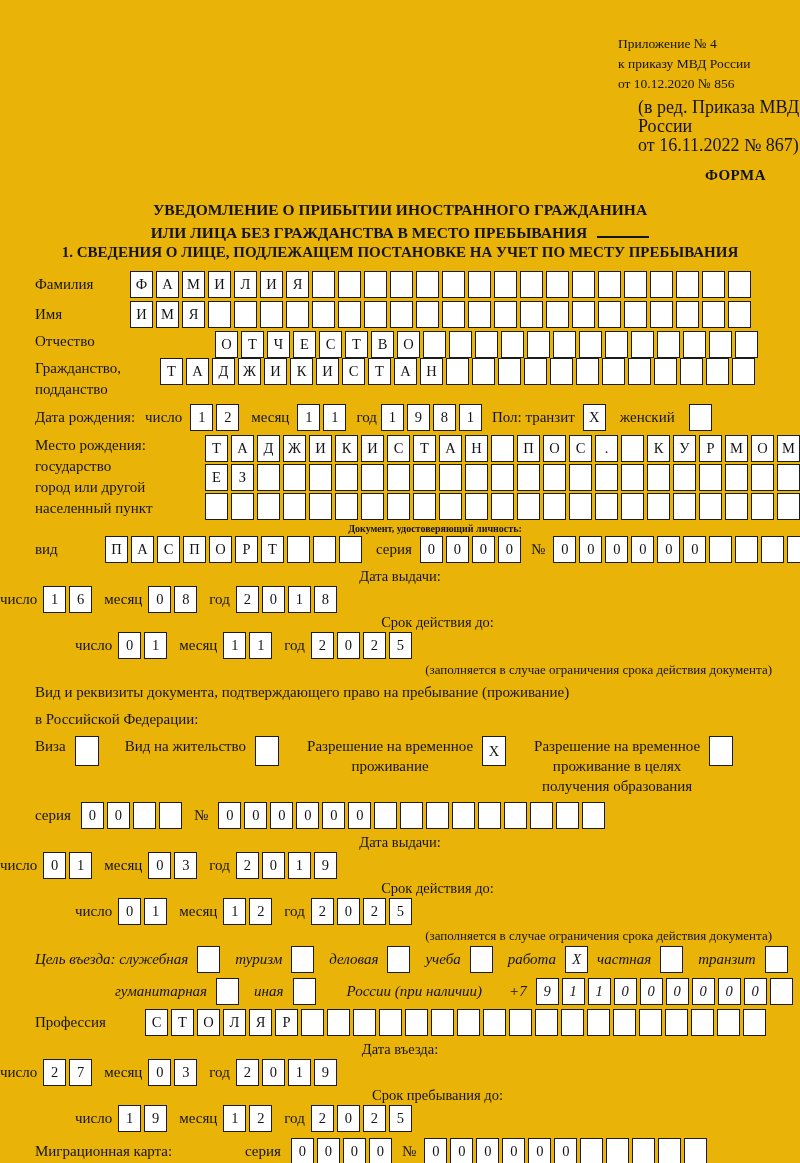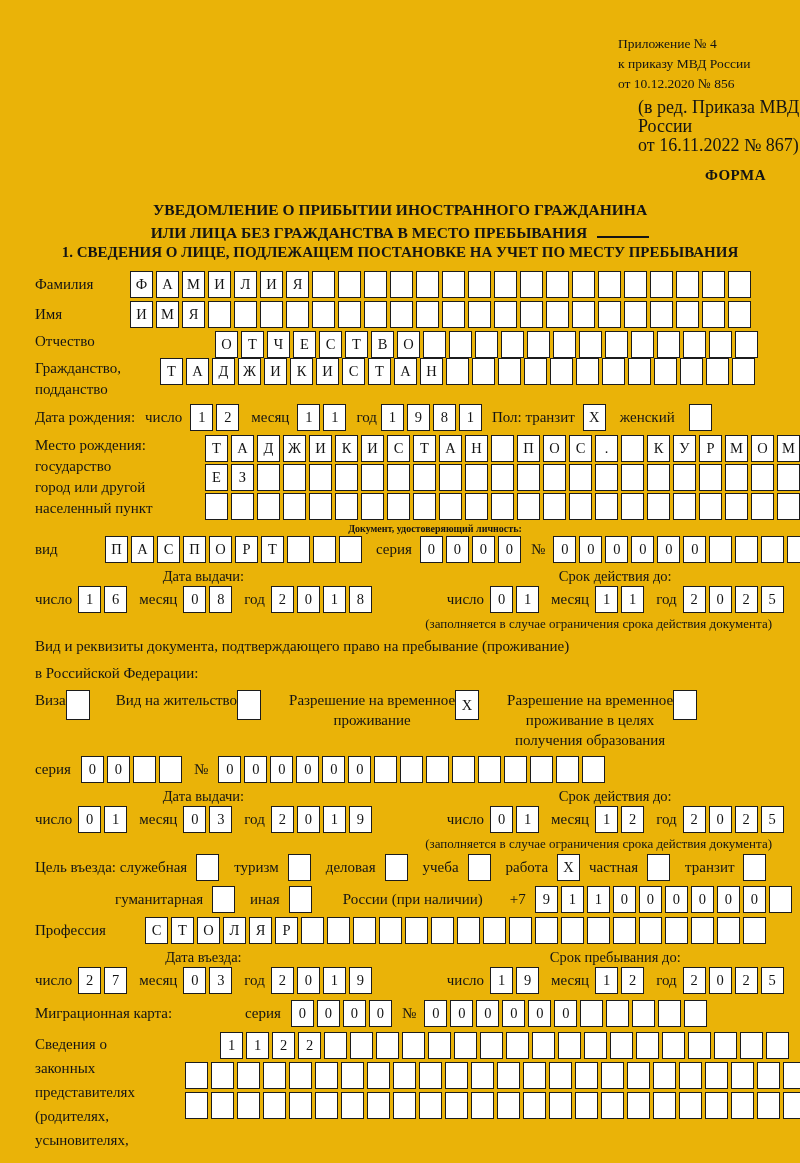--- a/index.html
+++ b/index.html
@@ -19,32 +19,32 @@
   .lbl{flex:none;line-height:21px;}
   .lblcol{flex:none;line-height:21px;}
   .cells{display:inline-flex;gap:3px;flex:none;}
   .cell{
     box-sizing:border-box;flex:none;width:23px;height:27px;border:1.6px solid #1c1c1c;
     display:inline-flex;align-items:center;justify-content:center;font-size:14.5px;background:#fff;
   }
   .box .cell{width:24px;height:30px;}
   .stack{display:flex;flex-direction:column;gap:2px;}
   .doc-heading{margin-top:3px;text-align:center;font-weight:bold;font-size:10px;padding-left:70px;}
-  .dblock{display:flex;margin-left:35px;margin-top:4px;}
+  .dblock{display:flex;margin-top:4px;flex-direction:column;}
   .dcol{display:flex;flex-direction:column;}
   .dhead{text-align:center;font-size:14.5px;line-height:19px;}
   .dline{display:flex;align-items:center;}
   .dline .l{margin-right:6px;}
   .dline .sp{margin-left:12px;}
   .fillnote{text-align:right;margin-right:28px;font-size:13px;line-height:17px;margin-top:2px;}
   .plain{margin-left:35px;line-height:21px;}
   .visa-row{display:flex;margin-left:35px;margin-top:6px;gap:16px;align-items:flex-start;}
-  .visa-item{display:flex;align-items:flex-start;}
+  .visa-item{display:flex;gap:9px;align-items:flex-start;}
   .visa-item .vlbl{text-align:center;line-height:20px;}
-  .ck-row{display:flex;align-items:center;margin-left:35px;gap:9px;flex-wrap:nowrap;}
+  .ck-row{display:flex;align-items:center;margin-left:35px;gap:9px;flex-wrap:nowrap;font-style:italic;}
   .gap12{margin-left:6px;}
 </style>
 </head>
 <body>
 
 <div class="page">
 
   <div class="appendix">
     <div>Приложение № 4</div>
     <div>к приказу МВД России</div>

